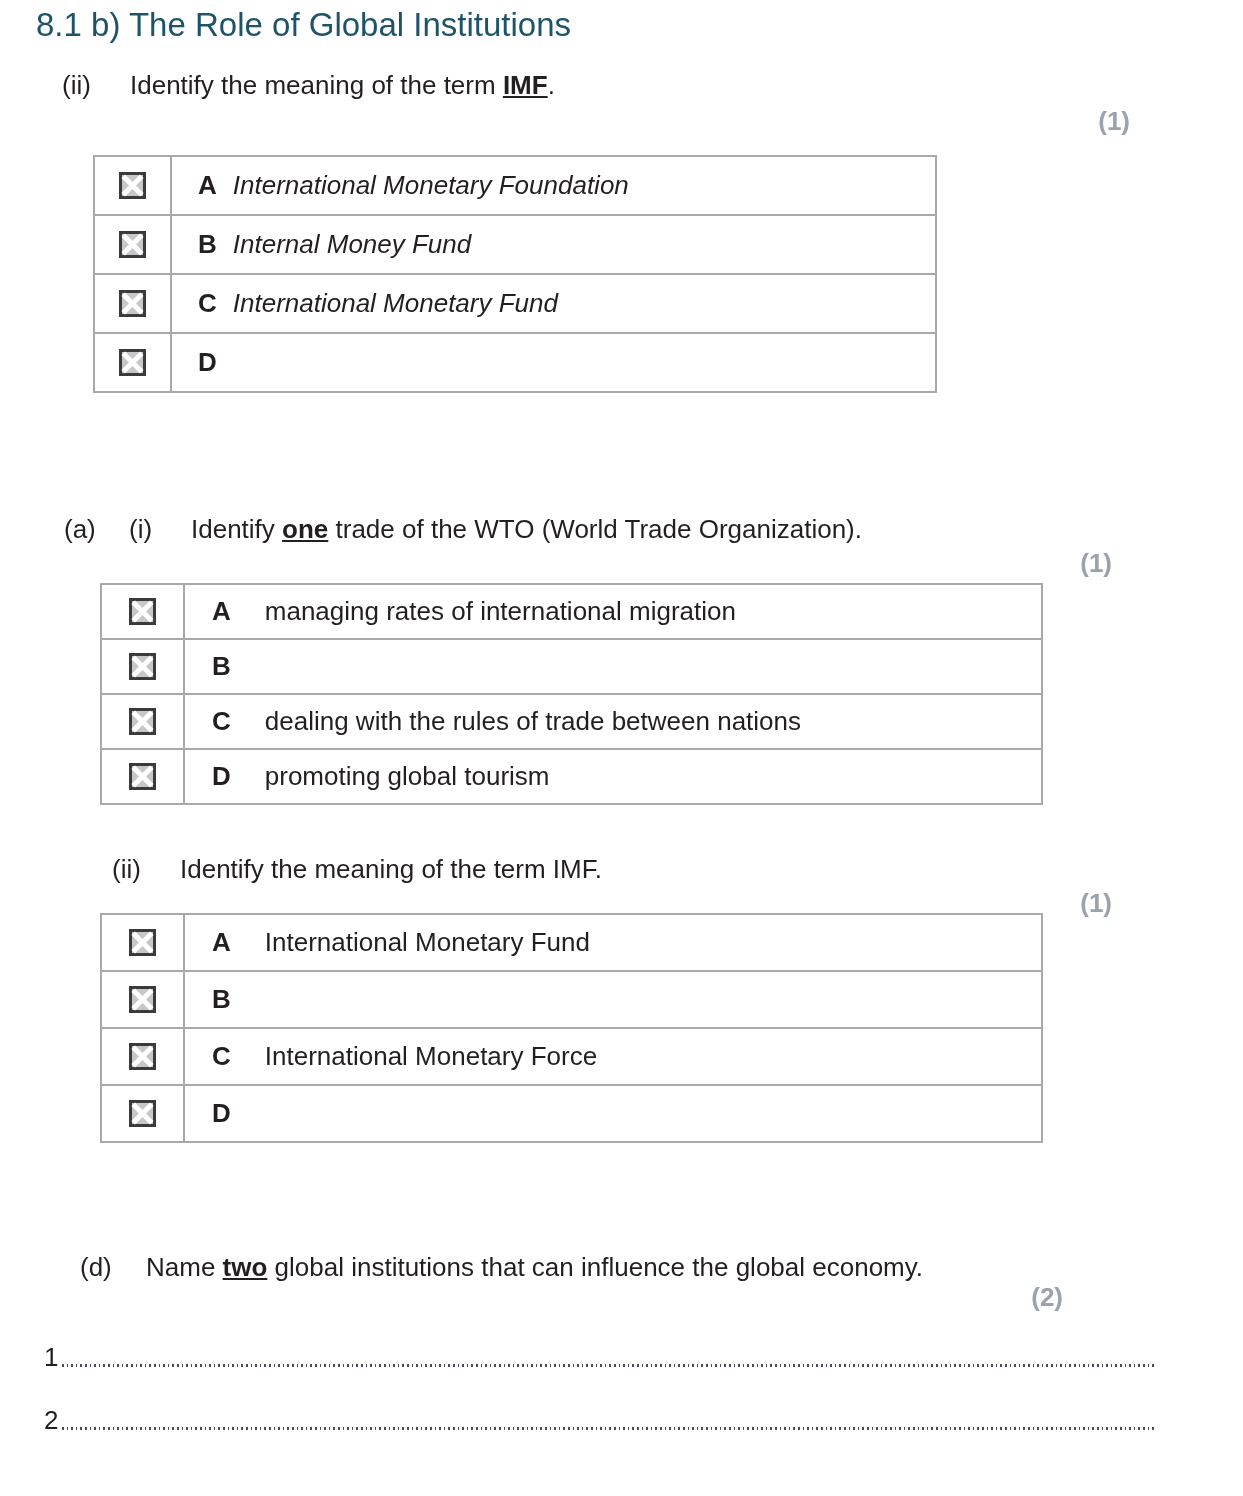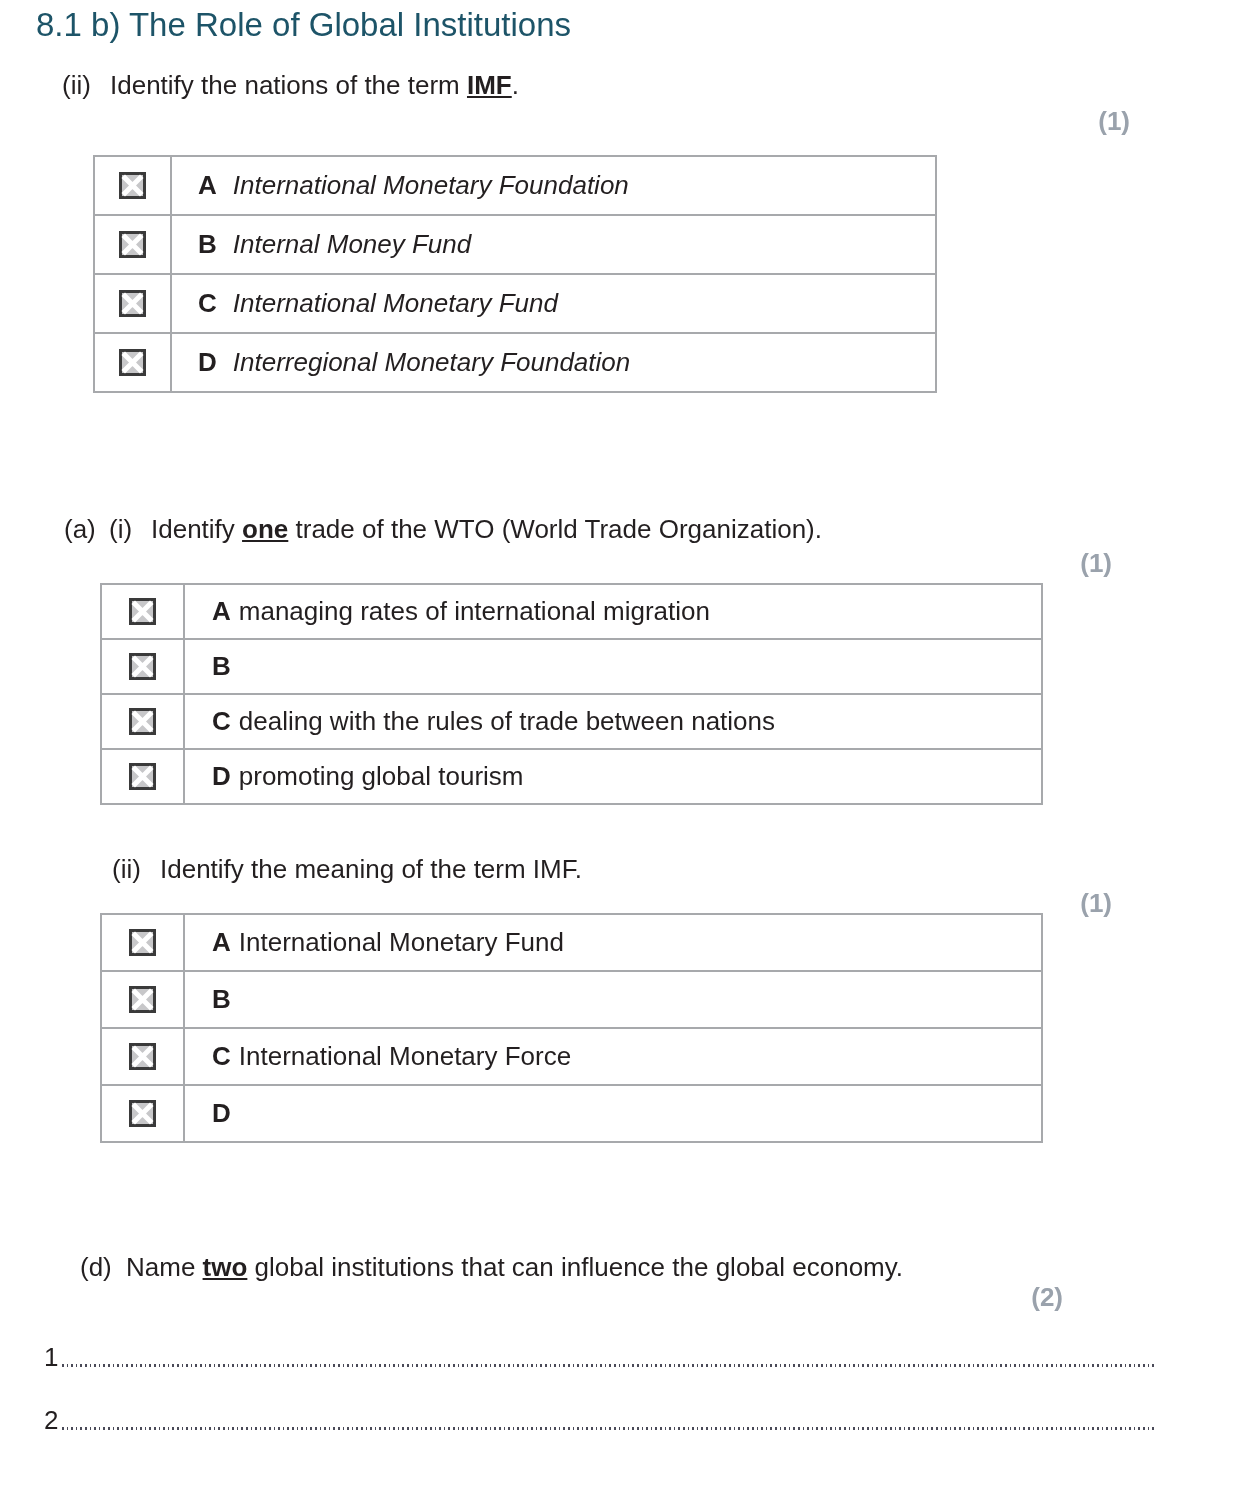--- a/index.html
+++ b/index.html
@@ -4,21 +4,21 @@
 <style>
   html,body{margin:0;padding:0;}
   body{
     width:1243px;height:1496px;position:relative;background:#ffffff;
     font-family:"Liberation Sans", sans-serif;color:#231f20;overflow:hidden;
   }
   .abs{position:absolute;}
   .page-title{
     left:36px;top:6px;font-size:33px;font-weight:400;color:#1d5468;letter-spacing:0px;text-align:right;
   }
-  .q{display:flex;align-items:flex-end;font-size:26px;color:#231f20;}
+  .q{display:flex;align-items:flex-end;font-size:26px;color:#231f20;gap:20px;}
   .qnum{display:inline-block;flex:0 0 auto;}
   .qtext b{font-weight:bold;text-decoration:underline;}
   .marks{font-size:26px;font-weight:bold;color:#9aa2ac;}
   .mcq{
     border:2px solid #a7a9ac;background:#ffffff;box-sizing:border-box;
   }
   .mcq-row{display:flex;align-items:stretch;border-bottom:2px solid #a7a9ac;}
   .mcq-row:last-child{border-bottom:none;}
   .cb-cell{
     flex:0 0 auto;border-right:2px solid #a7a9ac;
@@ -27,36 +27,36 @@
   .t1 .mcq-row{height:57px;}
   .t2 .mcq-row{height:53px;}
   .t3 .mcq-row{height:55px;}
   .t1 .cb-cell{width:75px;}
   .t2 .cb-cell,.t3 .cb-cell{width:81px;}
   .opt{display:flex;align-items:center;font-size:26px;}
   .letter{font-weight:bold;}
   .t1 .letter{margin-left:26px;}
   .t2 .letter,.t3 .letter{margin-left:27px;}
   .t1 .otext{margin-left:16px;font-style:italic;}
-  .t2 .otext,.t3 .otext{margin-left:8px;}
+  .t2 .otext,.t3 .otext{margin-left:34px;}
   .cb{width:27px;height:27px;display:block;}
   .ans-num{font-size:26px;color:#231f20;}
   .dots{
     height:3px;
     background:repeating-linear-gradient(90deg,#4a4a58 0 1.7px,transparent 1.7px 4.6px);
   }
 </style>
 </head>
 <body>
 
 <div class="abs page-title">8.1 b) The Role of Global Institutions</div>
 
 <div class="abs q" style="left:62px;top:70px;">
   <span class="qnum" style="width:48px;">(ii)</span>
-  <span class="qtext"><span>Identify the nations of the term </span><b>IMF</b><span>.</span></span>
+  <span class="qtext"><span>Identify the meaning of the term </span><b>IMF</b><span>.</span></span>
 </div>
 <div class="abs marks" style="right:113px;top:106px;">(1)</div>
 
 <div class="abs mcq t1" style="left:93px;top:155px;width:844px;">
   <div class="mcq-row">
     <div class="cb-cell">
       <svg class="cb" viewBox="0 0 27 27">
           <rect x="1.5" y="1.5" width="24" height="24" fill="#c7c7c9" stroke="#3a3a3a" stroke-width="3"></rect>
           <path d="M6 6 L21 21 M21 6 L6 21" stroke="#ffffff" stroke-width="5" stroke-linecap="square"></path>
         </svg>
@@ -92,21 +92,20 @@
   </div>
   <div class="mcq-row">
     <div class="cb-cell">
       <svg class="cb" viewBox="0 0 27 27">
           <rect x="1.5" y="1.5" width="24" height="24" fill="#c7c7c9" stroke="#3a3a3a" stroke-width="3"></rect>
           <path d="M6 6 L21 21 M21 6 L6 21" stroke="#ffffff" stroke-width="5" stroke-linecap="square"></path>
         </svg>
     </div>
     <div class="opt">
       <span class="letter">D</span>
-      <span class="otext">Interregional Monetary Foundation</span>
     </div>
   </div>
 </div>
 
 <div class="abs q" style="left:64px;top:514px;">
   <span class="qnum" style="width:45px;">(a)</span>
   <span class="qnum" style="width:42px;">(i)</span>
   <span class="qtext"><span>Identify </span><b>one</b><span> trade of the WTO (World Trade Organization).</span></span>
 </div>
 <div class="abs marks" style="right:131px;top:548px;">(1)</div>

